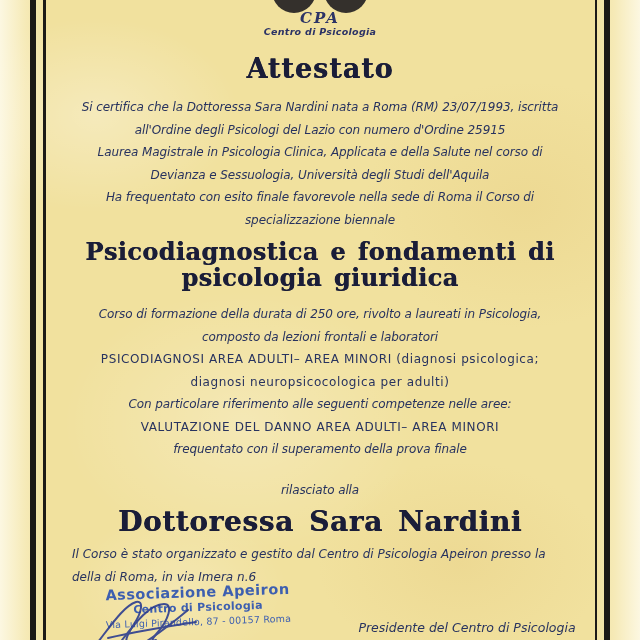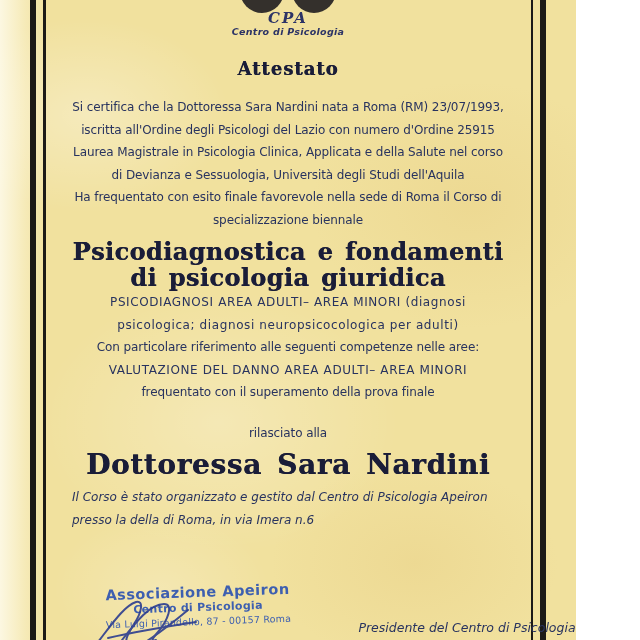--- a/index.html
+++ b/index.html
@@ -1,18 +1,18 @@
 <!DOCTYPE html>
 <html><head>
 <meta charset="utf-8">
 <style>
   html,body{margin:0;padding:0;}
   body{width:640px;height:640px;overflow:hidden;font-family:"DejaVu Sans",sans-serif;}
   .page{
-    position:relative;width:576px;height:640px;overflow:hidden;
+    position:relative;width:640px;height:640px;overflow:hidden;
     background-color:#f1e19e;
     background-image:
       linear-gradient(90deg, rgba(255,253,242,.8) 0px, rgba(255,250,228,.35) 26px, rgba(255,250,228,0) 48px, rgba(255,250,228,0) 592px, rgba(255,250,228,.35) 614px, rgba(255,253,242,.8) 640px),
       radial-gradient(ellipse 220px 150px at 15% 18%, rgba(255,255,255,.30), transparent 65%),
       radial-gradient(ellipse 260px 200px at 82% 32%, rgba(221,185,100,.20), transparent 62%),
       radial-gradient(ellipse 300px 220px at 38% 66%, rgba(255,255,255,.24), transparent 60%),
       radial-gradient(ellipse 240px 170px at 72% 88%, rgba(219,182,98,.18), transparent 60%),
       radial-gradient(ellipse 180px 130px at 28% 92%, rgba(255,255,255,.20), transparent 60%);
   }
   .border-line{position:absolute;top:0;bottom:0;background:#1c1a17;}
@@ -30,26 +30,26 @@
   .logo-monogram{
     font-family:"DejaVu Serif",serif;font-style:italic;font-weight:700;
     font-size:15px;color:#2c3366;letter-spacing:2px;margin-top:-2px;line-height:15px;
   }
   .logo-org{font-style:italic;font-weight:700;font-size:9.5px;color:#2c3366;line-height:12px;letter-spacing:.3px;}
 
   .gothic{
     font-family:"DejaVu Serif",serif;font-weight:700;color:#1a1d38;
     text-shadow:.4px 0 0 #1a1d38;
   }
-  .title{font-size:18px;line-height:30px;margin:16px 0 12px 0;letter-spacing:1px;word-spacing:3px;}
+  .title{font-size:27px;line-height:30px;margin:16px 0 12px 0;letter-spacing:1px;word-spacing:3px;}
   .course-title{font-size:24px;line-height:26px;margin:8px 0 0 0;letter-spacing:.4px;word-spacing:3px;}
   .recipient{font-size:28px;line-height:30px;margin:6px 0 0 0;letter-spacing:.6px;word-spacing:5px;}
 
   .body{
-    font-size:12px;line-height:22.5px;margin:0 auto;
+    font-style:italic;font-size:12px;line-height:22.5px;margin:0 auto;
     letter-spacing:-.1px;
   }
   .w1{max-width:505px;} .w2{max-width:505px;} .w3{max-width:470px;}
   .w4{max-width:520px;} .w5{max-width:515px;}
   .mt8{margin-top:8px;} .mt12{margin-top:12px;} .mt18{margin-top:18px;}
   .caps{font-style:normal;letter-spacing:.6px;}
   .organizer{font-style:italic;font-size:12px;line-height:22.5px;margin:6px 0 0 0;text-align:left;}
 
   .stamp{
     position:absolute;left:88px;top:584px;width:220px;text-align:center;
@@ -88,20 +88,21 @@
     </div>
 
     <h1 class="gothic title">Attestato</h1>
 
     <p class="body w1 mt8">Si certifica che la Dottoressa Sara Nardini nata a Roma (RM) 23/07/1993, iscritta all'Ordine degli Psicologi del Lazio con numero d'Ordine 25915</p>
     <p class="body w2">Laurea Magistrale in Psicologia Clinica, Applicata e della Salute nel corso di Devianza e Sessuologia, Università degli Studi dell'Aquila</p>
     <p class="body w3">Ha frequentato con esito finale favorevole nella sede di Roma il Corso di specializzazione biennale</p>
 
     <h2 class="gothic course-title">Psicodiagnostica e fondamenti di psicologia giuridica</h2>
 
+    <p class="body w4 mt12">Corso di formazione della durata di 250 ore, rivolto a laureati in Psicologia, composto da lezioni frontali e laboratori</p>
     <p class="body caps w5">PSICODIAGNOSI AREA ADULTI– AREA MINORI (diagnosi psicologica; diagnosi neuropsicocologica per adulti)</p>
     <p class="body w4">Con particolare riferimento alle seguenti competenze nelle aree:</p>
     <p class="body caps w5">VALUTAZIONE DEL DANNO AREA ADULTI– AREA MINORI</p>
     <p class="body w4">frequentato con il superamento della prova finale</p>
 
     <p class="body w4 mt18">rilasciato alla</p>
 
     <h2 class="gothic recipient">Dottoressa Sara Nardini</h2>
 
     <p class="organizer">Il Corso è stato organizzato e gestito dal Centro di Psicologia Apeiron presso la della di Roma, in via Imera n.6</p>

